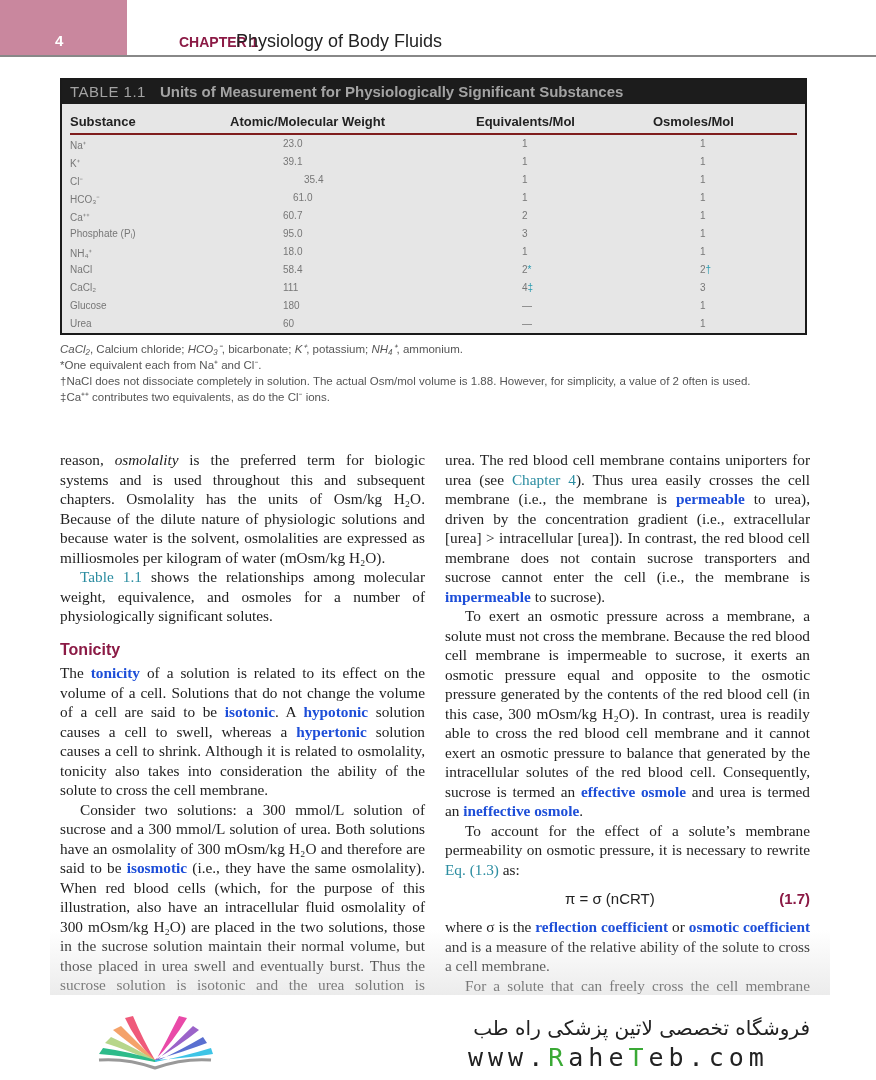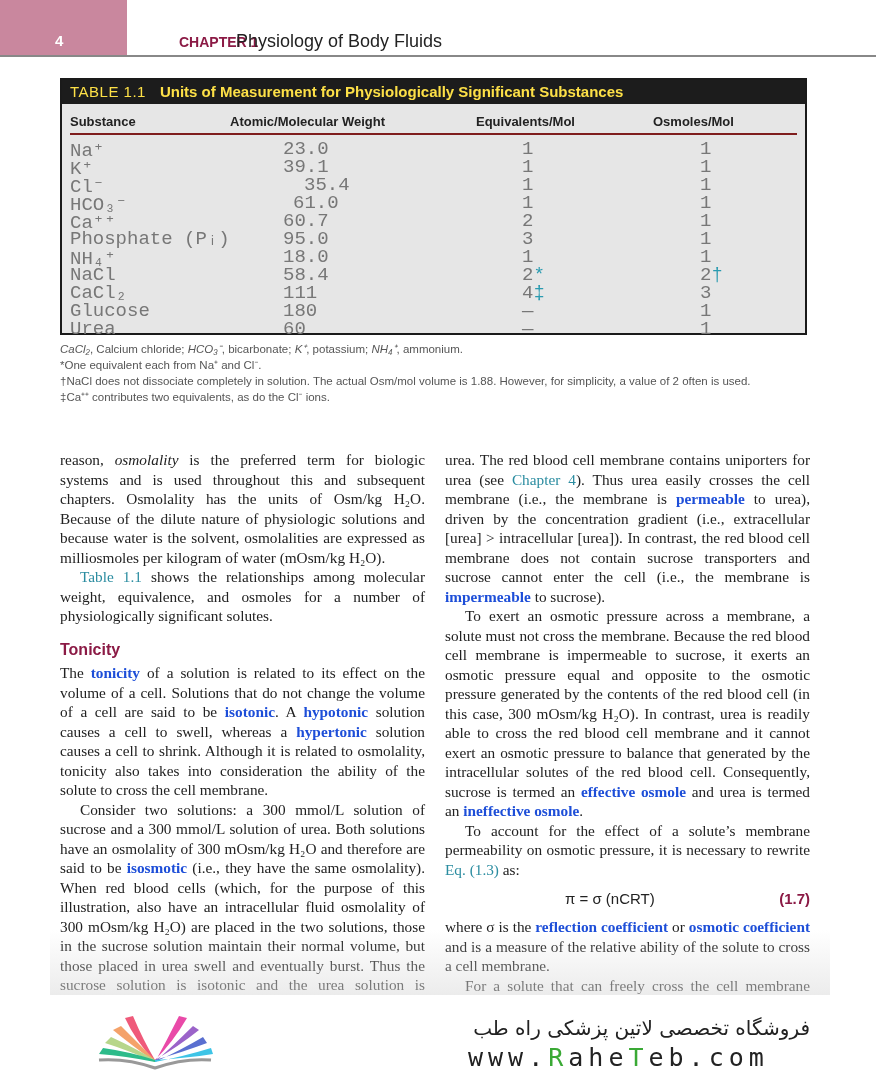--- a/index.html
+++ b/index.html
@@ -5,26 +5,26 @@
   html, body { margin: 0; padding: 0; }
   body { width: 876px; height: 1080px; background: #ffffff; position: relative; overflow: hidden; font-family: "Liberation Serif", serif; color: #222; }
   .page-header { position: absolute; left: 0; top: 0; width: 876px; height: 56px; }
   .pink-block { position: absolute; left: 0; top: 0; width: 127px; height: 56px; background: #c9879e; }
   .page-num { position: absolute; left: 55px; top: 32px; color: #fff; font-family: "Liberation Sans", sans-serif; font-weight: bold; font-size: 15px; }
   .chapter-label { position: absolute; left: 150px; top: 34px; color: #8b1a45; font-family: "Liberation Sans", sans-serif; font-weight: bold; font-size: 14px; margin-left: 29px; }
   .chapter-title { position: absolute; left: 236px; top: 31px; color: #222; font-family: "Liberation Sans", sans-serif; font-size: 18px; }
   .header-rule { position: absolute; left: 0; top: 55px; width: 876px; height: 2px; background: #888; }
 
   .table-box { position: absolute; left: 60px; top: 78px; width: 747px; height: 257px; background: #e6e6e6; border: 2px solid #1a1a1a; box-sizing: border-box; }
-  .table-titlebar { height: 24px; background: #1c1c1c; color: #fde047; font-family: "Liberation Sans", sans-serif; font-size: 15px; line-height: 24px; padding-left: 8px; white-space: nowrap; }
+  .table-titlebar { height: 24px; background: #1c1c1c; color: #a3a3a3; font-family: "Liberation Sans", sans-serif; font-size: 15px; line-height: 24px; padding-left: 8px; white-space: nowrap; }
   .table-titlebar .tnum { letter-spacing: 0.5px; margin-right: 14px; }
   .table-titlebar .ttext { font-weight: bold; }
   .thead { position: relative; height: 22px; margin: 7px 8px 0 8px; border-bottom: 2px solid #7f1d1d; font-family: "Liberation Sans", sans-serif; font-weight: bold; font-size: 13px; }
   .thead span { position: absolute; top: 3px; }
-  .trows { margin: 2px 8px 0 8px; font-family: Liberation Mono, monospace; font-size: 19px; color: #777; }
+  .trows { margin: 2px 8px 0 8px; font-family: Liberation Sans, sans-serif; font-size: 10px; color: #777; }
   .trow { position: relative; height: 18px; }
   .trow span { position: absolute; top: 1px; white-space: nowrap; }
   .c0 { left: 0; }
   .c1 { left: 222px; }
   .c2 { left: 452px; }
   .c3 { left: 630px; }
   .mark { color: #2a9bb0; }
 
   .footnotes { position: absolute; left: 60px; top: 341px; width: 760px; font-family: "Liberation Sans", sans-serif; font-size: 11.5px; color: #555; line-height: 16px; }
   .footnotes div { margin: 0; }

